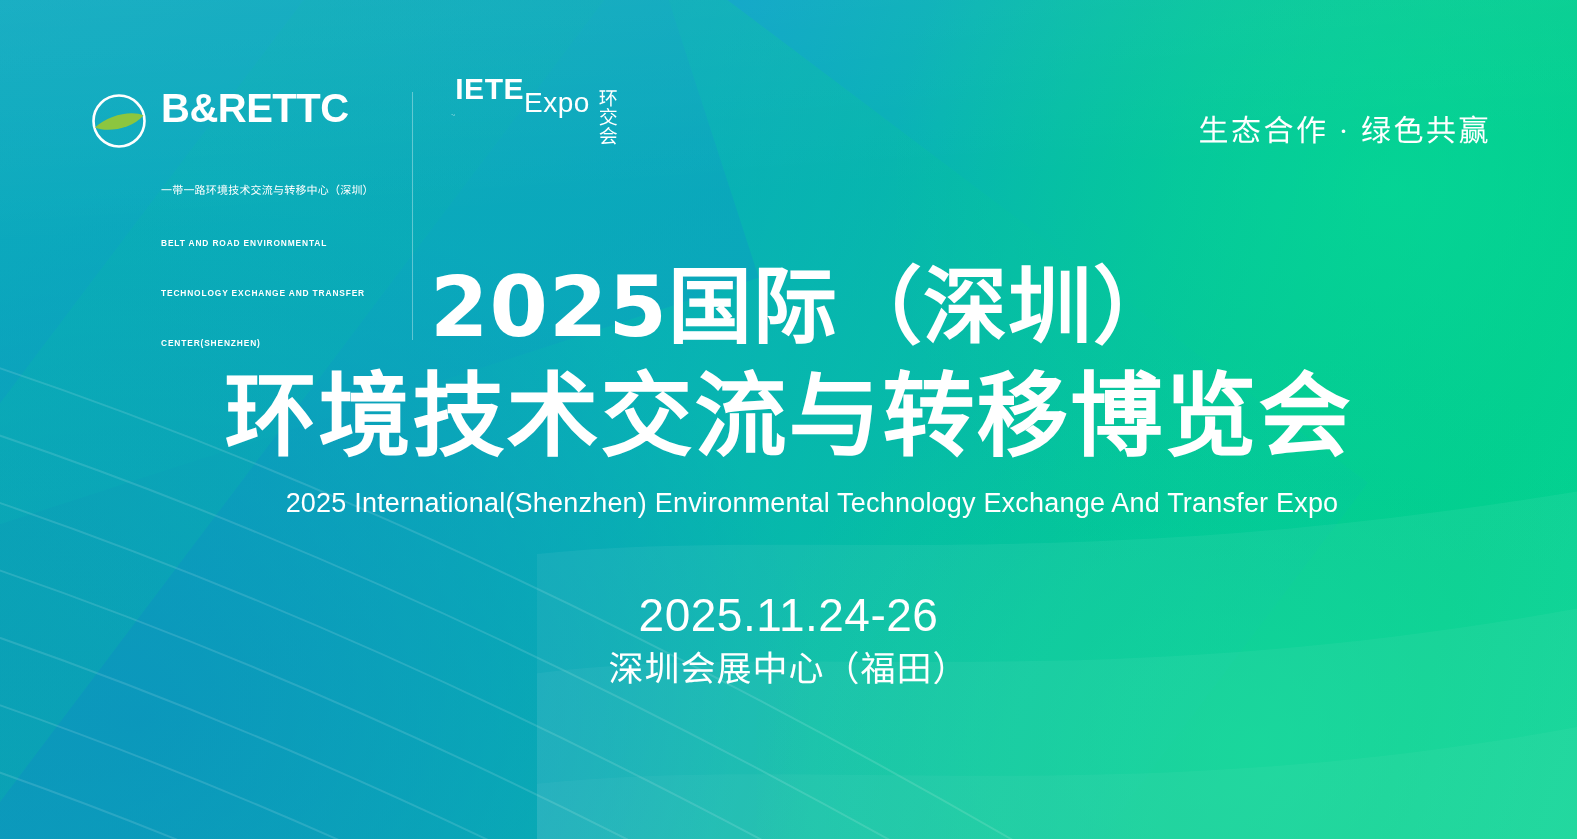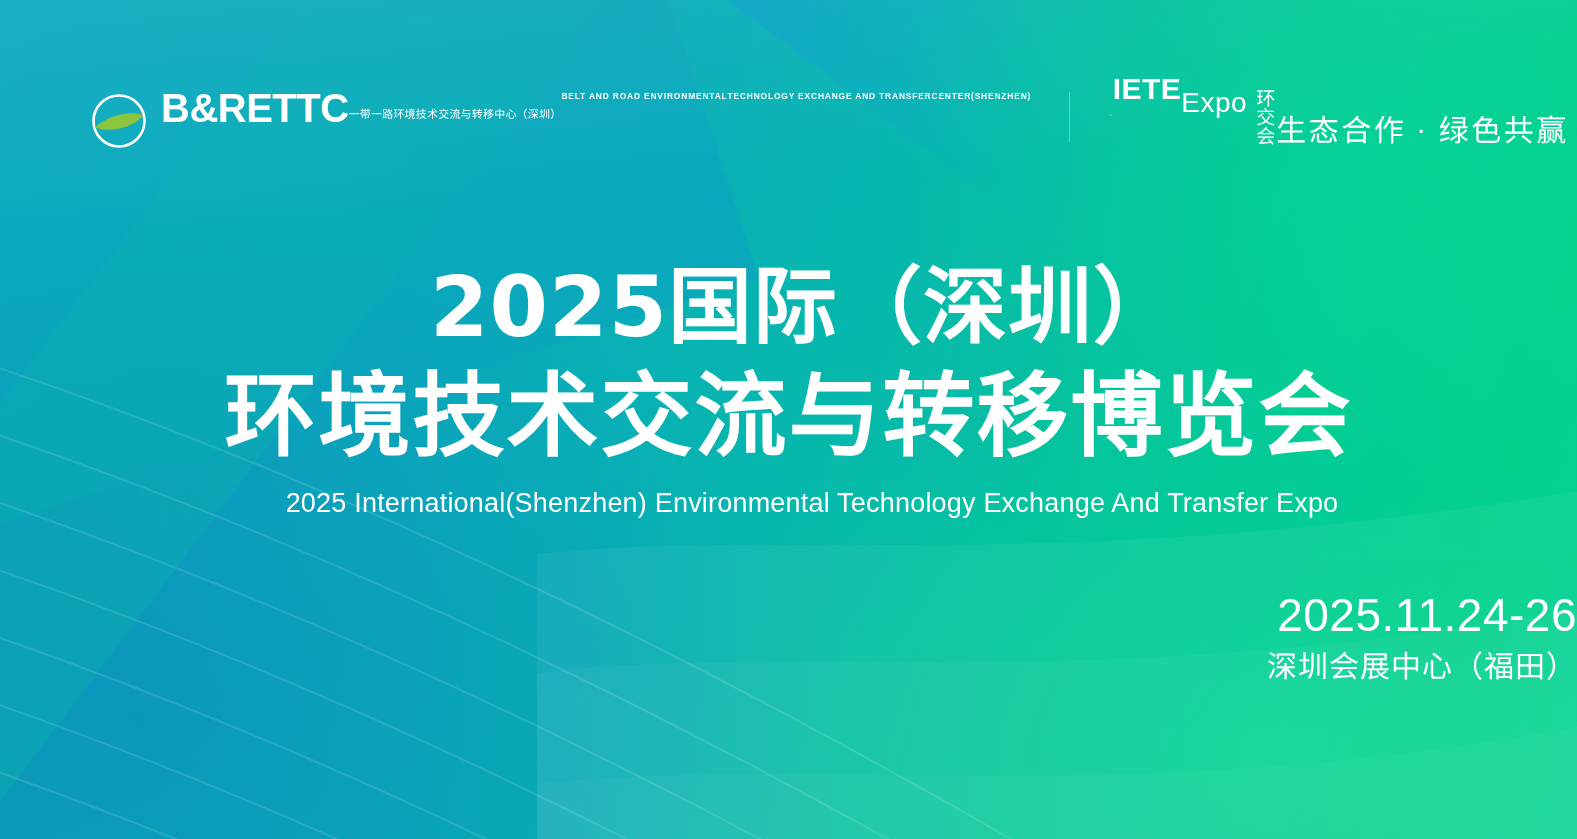--- a/index.html
+++ b/index.html
@@ -110,21 +110,21 @@
     z-index:5;
   }
 
   .logos { display:flex; align-items:flex-start; gap:38px; }
 
   
   .logo-brettc { display:flex; align-items:flex-start; gap:11px; }
   .globe-mark { width:62px; height:62px; flex:0 0 auto; margin-top:2px; }
   .globe-mark svg { display:block; width:100%; height:100%; }
 
-  .brettc-text { display:flex; flex-direction:row; }
+  .brettc-text { display:flex; flex-direction:column;gap:36px; }
   .brettc-word {
     font-size:40px; font-weight:bold; color:#ffffff;
     letter-spacing:-0.5px; line-height:1; white-space:nowrap;
   }
   .brettc-cn {
     font-size:11px; color:#ffffff; line-height:1.45;
     margin-top:19px; letter-spacing:.2px; white-space:nowrap;
     font-family:Liberation Sans, sans-serif;
   }
   .brettc-en {
@@ -178,27 +178,27 @@
     font-size:92px; font-weight:bold; color:#ffffff;
     line-height:1.12; letter-spacing:2px; white-space:nowrap;
     margin-top:12px;
     font-family:"DejaVu Sans","Liberation Sans",sans-serif;
   }
   .subtitle-en {
     font-size:27px; font-weight:300; color:#ffffff;
     letter-spacing:.2px; white-space:nowrap; margin-top:20px;padding-left:47px;
   }
 
-  .date-block { margin-top:68px;text-align:right; }
+  .date-block { margin-top:68px; }
   .event-date {
     font-size:46px; color:#ffffff; line-height:1.25;
     letter-spacing:.5px; white-space:nowrap;
   }
   .event-venue {
-    font-size:30px; color:#ffffff; line-height:1.25;
+    font-size:35px; color:#ffffff; line-height:1.25;
     letter-spacing:1px; white-space:nowrap; margin-top:4px;
     font-family:"DejaVu Sans","Liberation Sans",sans-serif;
   }
 </style>
 </head>
 <body>
 
 <div class="banner">
 
   <div class="bg-layer">

